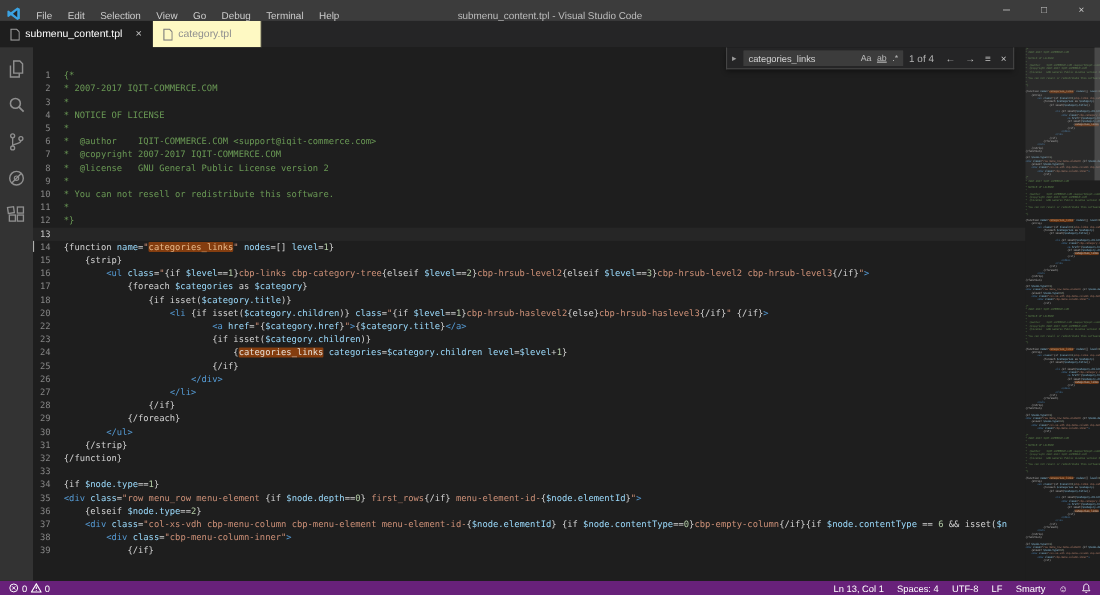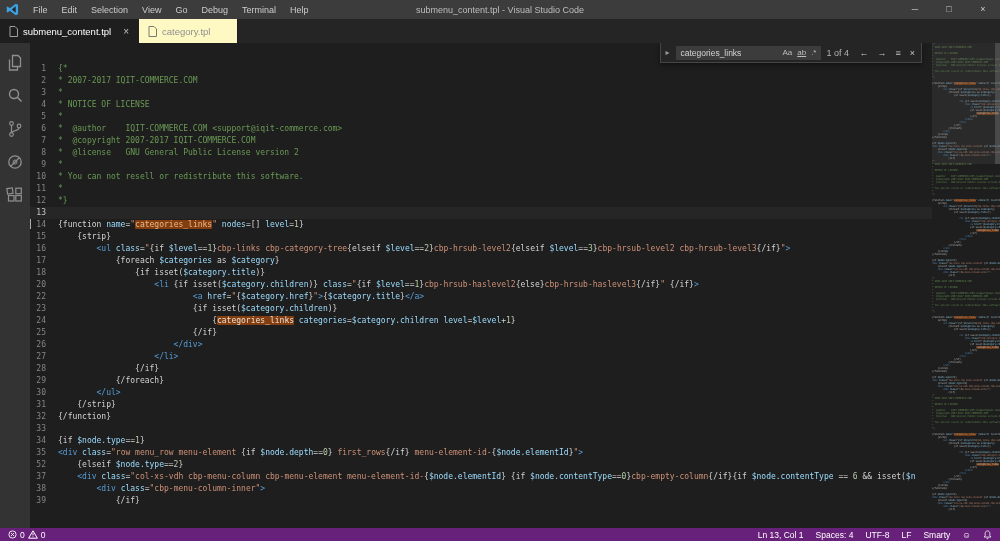--- a/index.html
+++ b/index.html
@@ -1,21 +1,21 @@
 <!DOCTYPE html>
 <html><head>
 <meta charset="utf-8">
 <style>
   * { margin:0; padding:0; box-sizing:border-box; }
   html,body { width:1000px; height:541px; overflow:hidden; background:#1e1e1e;
               font-family:"Liberation Sans", sans-serif; }
   .window { position:relative; width:1000px; height:541px; background:#1e1e1e; }
 
   
-  .title-bar { height:19px; background:#3c3c3c; display:flex; align-items:center;
+  .title-bar { height:19px; background:#3c3c3c; display:flex; align-items:flex-end;
                color:#cccccc; font-size:9px; position:relative; }
   .vscode-logo { width:14px; height:14px; margin:0 6px 0 6px; display:flex; align-items:center; }
   .menu-bar { display:flex; }
   .menu-bar span { padding:0 7px; cursor:default; }
   .window-title { position:absolute; left:50%; transform:translateX(-50%); white-space:nowrap; color:#bdbdbd; }
   .window-controls { margin-left:auto; display:flex; height:100%; }
   .window-controls div { width:34px; text-align:center; line-height:19px; font-size:9px; }
 
   
   .tab-bar { height:24px; background:#252526; display:flex; }
@@ -179,21 +179,21 @@
           <div class="code-line"><span class="line-number">26</span><span class="line-text"><span class="tk-p">                        </span><span class="tk-t">&lt;/div&gt;</span></span></div>
           <div class="code-line"><span class="line-number">27</span><span class="line-text"><span class="tk-p">                    </span><span class="tk-t">&lt;/li&gt;</span></span></div>
           <div class="code-line"><span class="line-number">28</span><span class="line-text"><span class="tk-p">                {/if}</span></span></div>
           <div class="code-line"><span class="line-number">29</span><span class="line-text"><span class="tk-p">            {/foreach}</span></span></div>
           <div class="code-line"><span class="line-number">30</span><span class="line-text"><span class="tk-p">        </span><span class="tk-t">&lt;/ul&gt;</span></span></div>
           <div class="code-line"><span class="line-number">31</span><span class="line-text"><span class="tk-p">    {/strip}</span></span></div>
           <div class="code-line"><span class="line-number">32</span><span class="line-text"><span class="tk-p">{/function}</span></span></div>
           <div class="code-line"><span class="line-number">33</span><span class="line-text"></span></div>
           <div class="code-line"><span class="line-number">34</span><span class="line-text"><span class="tk-p">{if </span><span class="tk-v">$node.type</span><span class="tk-p">==</span><span class="tk-num">1</span><span class="tk-p">}</span></span></div>
           <div class="code-line"><span class="line-number">35</span><span class="line-text"><span class="tk-t">&lt;div</span><span class="tk-p"> </span><span class="tk-a">class</span><span class="tk-p">=</span><span class="tk-s">"row menu_row menu-element </span><span class="tk-p">{if </span><span class="tk-v">$node.depth</span><span class="tk-p">==</span><span class="tk-num">0</span><span class="tk-p">} </span><span class="tk-s">first_rows</span><span class="tk-p">{/if}</span><span class="tk-s"> menu-element-id-</span><span class="tk-p">{</span><span class="tk-v">$node.elementId</span><span class="tk-p">}</span><span class="tk-s">"</span><span class="tk-t">&gt;</span></span></div>
-          <div class="code-line"><span class="line-number">52</span><span class="line-text"><span class="tk-p">    {elseif </span><span class="tk-v">$node.type</span><span class="tk-p">==</span><span class="tk-num">2</span><span class="tk-p">}</span></span></div>
+          <div class="code-line"><span class="line-number">36</span><span class="line-text"><span class="tk-p">    {elseif </span><span class="tk-v">$node.type</span><span class="tk-p">==</span><span class="tk-num">2</span><span class="tk-p">}</span></span></div>
           <div class="code-line"><span class="line-number">37</span><span class="line-text"><span class="tk-p">    </span><span class="tk-t">&lt;div</span><span class="tk-p"> </span><span class="tk-a">class</span><span class="tk-p">=</span><span class="tk-s">"col-xs-vdh cbp-menu-column cbp-menu-element menu-element-id-</span><span class="tk-p">{</span><span class="tk-v">$node.elementId</span><span class="tk-p">} </span><span class="tk-p">{if </span><span class="tk-v">$node.contentType</span><span class="tk-p">==</span><span class="tk-num">0</span><span class="tk-p">}</span><span class="tk-s">cbp-empty-column</span><span class="tk-p">{/if}{if </span><span class="tk-v">$node.contentType</span><span class="tk-p"> == </span><span class="tk-num">6</span><span class="tk-p"> &amp;&amp; isset(</span><span class="tk-v">$n</span></span></div>
           <div class="code-line"><span class="line-number">38</span><span class="line-text"><span class="tk-p">        </span><span class="tk-t">&lt;div</span><span class="tk-p"> </span><span class="tk-a">class</span><span class="tk-p">=</span><span class="tk-s">"cbp-menu-column-inner"</span><span class="tk-t">&gt;</span></span></div>
           <div class="code-line"><span class="line-number">39</span><span class="line-text"><span class="tk-p">            {/if}</span></span></div>
         </div>
 
       <div class="minimap">
         <div>
             <div class="mm-line"><span class="tk-c">{*</span></div>
             <div class="mm-line"><span class="tk-c">* 2007-2017 IQIT-COMMERCE.COM</span></div>
             <div class="mm-line"><span class="tk-c">*</span></div>

